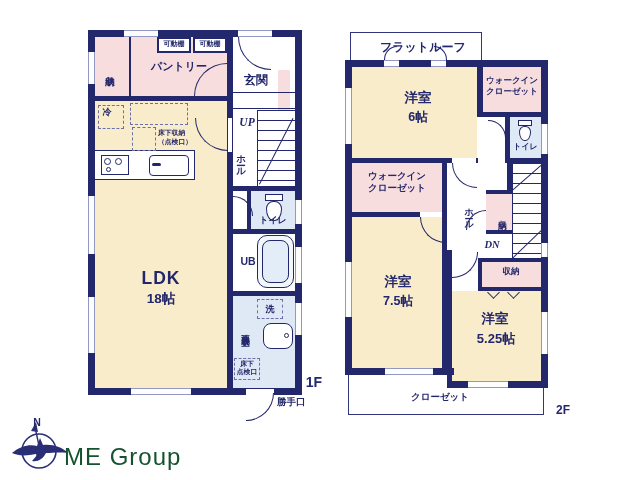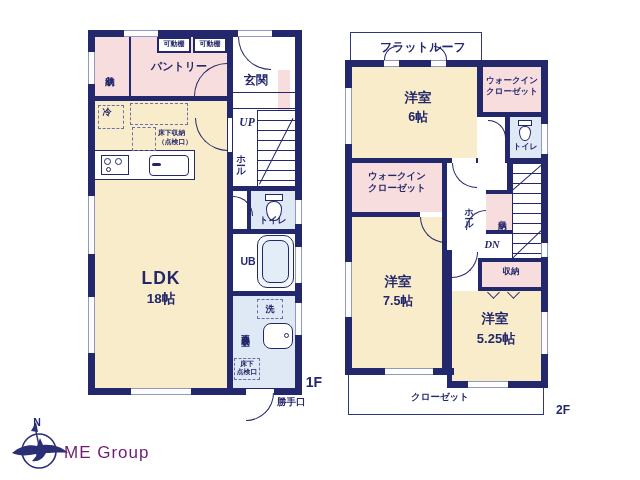--- a/index.html
+++ b/index.html
@@ -209,16 +209,16 @@
   </div>
 
   <div class="a">
     <svg class="a" style="left:10px;top:415px" width="60" height="60" viewBox="0 0 60 60">
       <circle cx="29" cy="36" r="17" fill="none" stroke="#2a2f75" stroke-width="1.6"></circle>
       <line x1="31" y1="40" x2="25" y2="12" stroke="#2a2f75" stroke-width="1.4"></line>
       <polygon points="21,16 26,7 28,17" fill="#2a2f75"></polygon>
       <path d="M2,38 C10,31 20,29 27,31 L30,23 L33,30 C43,29 52,32 58,38 C49,37 42,38 36,38 C33,44 28,47 22,46 C26,42 27,40 26,39 C17,41 8,41 2,38 Z" fill="#2a2f75"></path>
     </svg>
     <div class="a t" style="left:30px;top:417px;width:14px;font-size:10.5px">N</div>
-    <div class="a" style="left:64px;top:443px;width:150px;font-size:17px;letter-spacing:1px;color:#701a75;font-family:'Liberation Sans',sans-serif">ME Group</div>
+    <div class="a" style="left:64px;top:443px;width:150px;font-size:24px;letter-spacing:1px;color:#14532d;font-family:'Liberation Sans',sans-serif">ME Group</div>
   </div>
 
 </div>
 
 </body></html>

